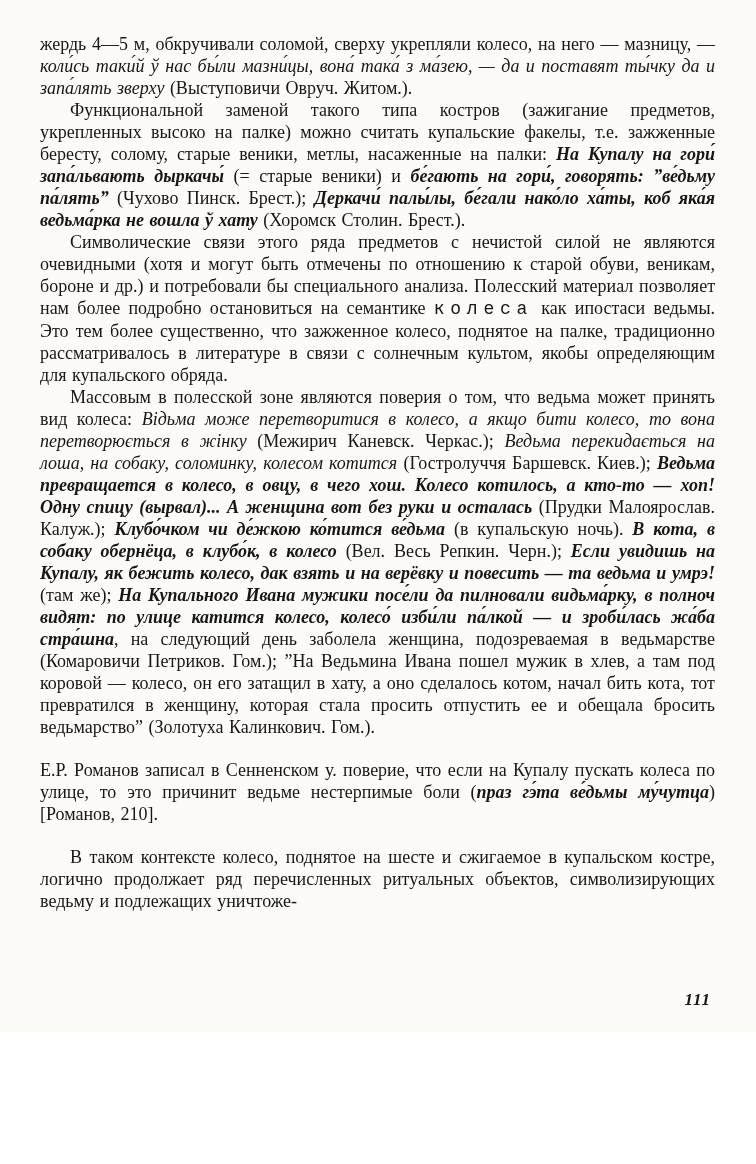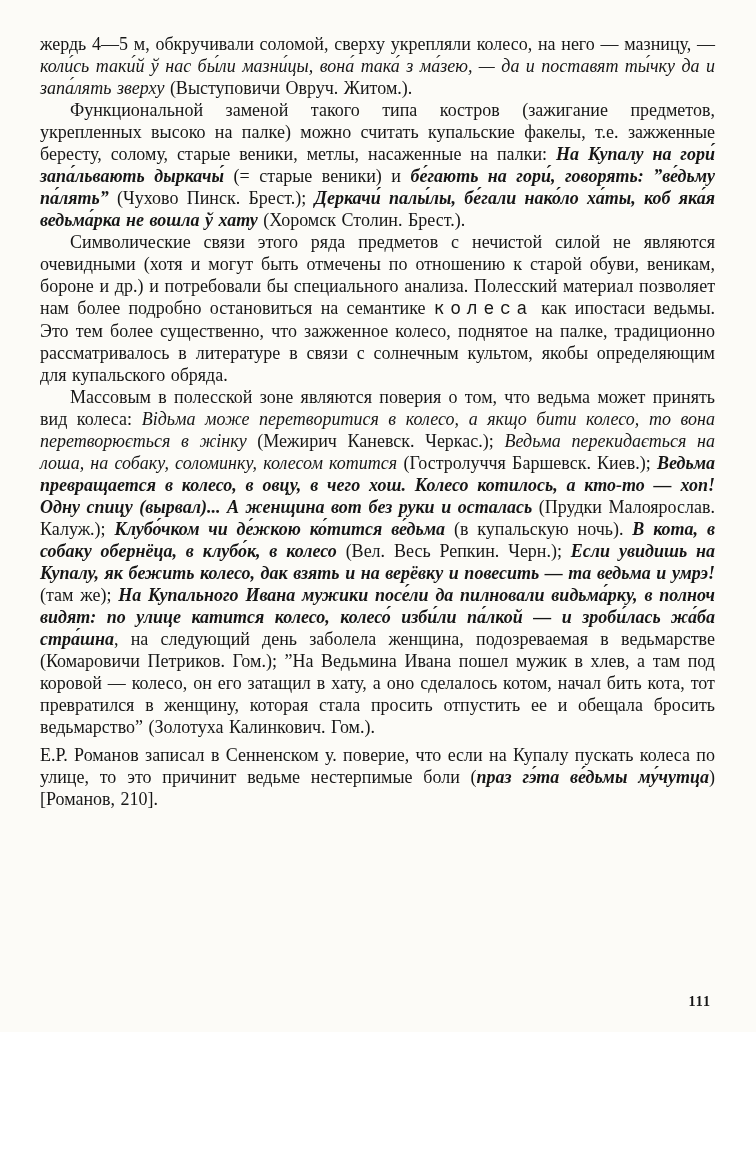--- a/index.html
+++ b/index.html
@@ -21,40 +21,42 @@
   .text-column {
     font-size: 18px;
     line-height: 22px;
     text-align: justify;
   }
   .text-column p {
     margin: 0;
     word-spacing: 1px;
   }
   .text-column p.indent { text-indent: 30px; }
-  .text-column p.gap { margin-top: 6px; }
+  .text-column p.gap { margin-top: 21px; }
   .run-roman { font-style: normal; }
   .run-italic { font-style: italic; }
   .run-bolditalic { font-style: italic; font-weight: bold; }
   .run-spaced { letter-spacing: 0.32em; font-family: Liberation Mono, monospace; }
   .page-number {
     position: absolute;
     right: 45px;
     bottom: 22px;
-    font-size: 14px;
+    font-size: 17px;
     font-weight: bold;
     letter-spacing: 1px;
     color: #161616;
+    font-style: italic;
   }
 </style>
 </head>
 <body>
 
 <div class="page">
   <div class="text-column">
       <p class=""><span class="run-roman">жердь 4—5 м, обкручивали соломой, сверху укрепляли колесо, на него — мазницу, — </span><span class="run-italic">коли́сь таки́й ў нас бы́ли мазни́цы, вона́ така́ з ма́зею, — да и поставят ты́чку да и запа́лять зверху</span><span class="run-roman"> (Выступовичи Овруч. Житом.).</span></p>
       <p class="indent"><span class="run-roman">Функциональной заменой такого типа костров (зажигание предметов, укрепленных высоко на палке) можно считать купальские факелы, т.е. зажженные бересту, солому, старые веники, метлы, насаженные на палки: </span><span class="run-bolditalic">На Купалу на гори́ запа́львають дыркачы́</span><span class="run-roman"> (= старые веники) и </span><span class="run-bolditalic">бе́гають на гори́, говорять: ”ве́дьму па́лять”</span><span class="run-roman"> (Чухово Пинск. Брест.); </span><span class="run-bolditalic">Деркачи́ палы́лы, бе́гали нако́ло ха́ты, коб яка́я ведьма́рка не вошла ў хату</span><span class="run-roman"> (Хоромск Столин. Брест.).</span></p>
       <p class="indent"><span class="run-roman">Символические связи этого ряда предметов с нечистой силой не являются очевидными (хотя и могут быть отмечены по отношению к старой обуви, веникам, бороне и др.) и потребовали бы специального анализа. Полесский материал позволяет нам более подробно остановиться на семантике </span><span class="run-spaced">колеса</span><span class="run-roman"> как ипостаси ведьмы. Это тем более существенно, что зажженное колесо, поднятое на палке, традиционно рассматривалось в литературе в связи с солнечным культом, якобы определяющим для купальского обряда.</span></p>
       <p class="indent"><span class="run-roman">Массовым в полесской зоне являются поверия о том, что ведьма может принять вид колеса: </span><span class="run-italic">Вiдьма може перетворитися в колесо, а якщо бити колесо, то вона перетворюється в жiнку</span><span class="run-roman"> (Межирич Каневск. Черкас.); </span><span class="run-italic">Ведьма перекидається на лоша, на собаку, соломинку, колесом котится</span><span class="run-roman"> (Гостролуччя Баршевск. Киев.); </span><span class="run-bolditalic">Ведьма превращается в колесо, в овцу, в чего хош. Колесо котилось, а кто-то — хоп! Одну спицу (вырвал)... А женщина вот без руки и осталась</span><span class="run-roman"> (Прудки Малоярослав. Калуж.); </span><span class="run-bolditalic">Клубо́чком чи де́жкою ко́тится ве́дьма</span><span class="run-roman"> (в купальскую ночь). </span><span class="run-bolditalic">В кота, в собаку обернёца, в клубо́к, в колесо</span><span class="run-roman"> (Вел. Весь Репкин. Черн.); </span><span class="run-bolditalic">Если увидишь на Купалу, як бежить колесо, дак взять и на верёвку и повесить — та ведьма и умрэ!</span><span class="run-roman"> (там же); </span><span class="run-bolditalic">На Купального Ивана мужики посе́ли да пилновали видьма́рку, в полноч видят: по улице катится колесо, колесо́ изби́ли па́лкой — и зроби́лась жа́ба стра́шна</span><span class="run-roman">, на следующий день заболела женщина, подозреваемая в ведьмарстве (Комаровичи Петриков. Гом.); ”На Ведьмина Ивана пошел мужик в хлев, а там под коровой — колесо, он его затащил в хату, а оно сделалось котом, начал бить кота, тот превратился в женщину, которая стала просить отпустить ее и обещала бросить ведьмарство” (Золотуха Калинкович. Гом.).</span></p>
       <p class=" gap"><span class="run-roman">Е.Р. Романов записал в Сенненском у. поверие, что если на Купалу пускать колеса по улице, то это причинит ведьме нестерпимые боли (</span><span class="run-bolditalic">праз гэ́та ве́дьмы му́чутца</span><span class="run-roman">) [Романов, 210].</span></p>
+      <p class="indent gap"><span class="run-roman">В таком контексте колесо, поднятое на шесте и сжигаемое в купальском костре, логично продолжает ряд перечисленных ритуальных объектов, символизирующих ведьму и подлежащих уничтоже-</span></p>
     </div>
   <div class="page-number">111</div>
 </div>
 
 </body></html>

